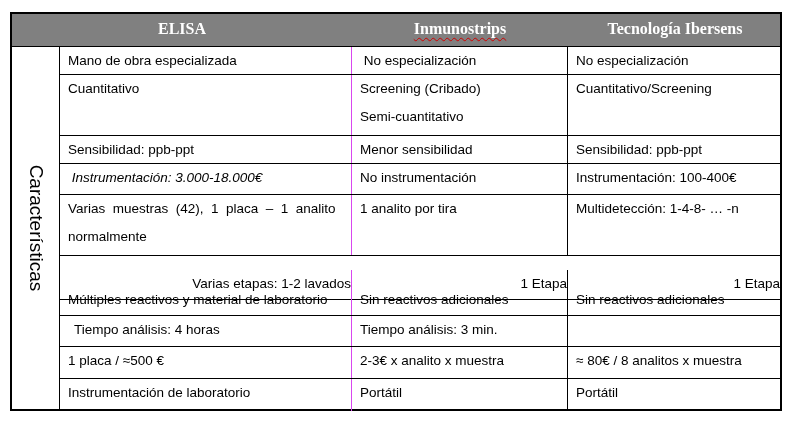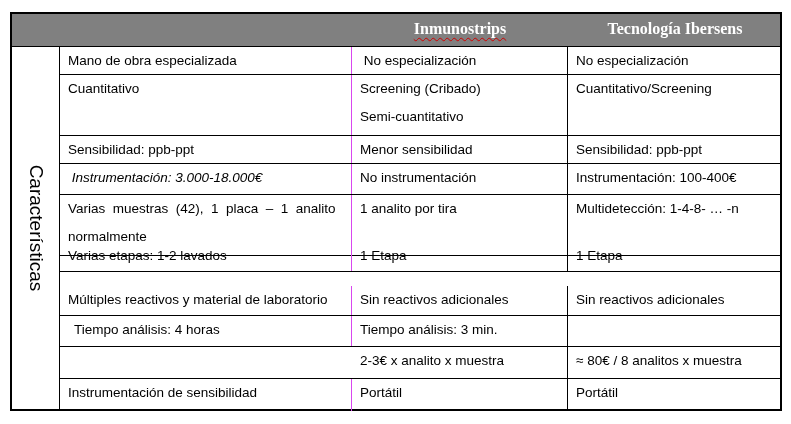--- a/index.html
+++ b/index.html
@@ -46,20 +46,21 @@
   .cell .l { display: block; line-height: 20px; margin-bottom: 8px; white-space: nowrap; }
   .c1 { left: 0; width: 292px; border-right: 1px solid #d946ef; }
   .c2 { left: 292px; width: 216px; border-right: 1px solid #000; }
   .c3 { left: 508px; right: 0; }
 </style>
 </head>
 <body>
 
 <div class="tbl">
   <div class="header">
+    <div class="hcell" style="left:0;width:340px;"><span>ELISA</span></div>
     <div class="hcell spell" style="left:340px;width:216px;"><span>Inmunostrips</span></div>
     <div class="hcell" style="left:556px;width:214px;"><span>Tecnología Ibersens</span></div>
   </div>
 
   <div class="side">
     <div class="side-label">Características</div>
   </div>
 
   <div id="rows">
       <div class="row" style="top: 33px; height: 28px;">
@@ -112,21 +113,21 @@
           <span class="l" style="white-space: pre;">Varias  muestras  (42),  1  placa  –  1  analito</span>
           <span class="l" style="white-space: pre;">normalmente</span>
         </div>
         <div class="cell c2">
           <span class="l" style="white-space: pre;">1 analito por tira</span>
         </div>
         <div class="cell c3">
           <span class="l" style="white-space: pre;">Multidetección: 1-4-8- … -n</span>
         </div>
       </div>
-      <div class="row" style="top: 228px; height: 30px;">
+      <div class="row" style="top: 256px; height: 30px; text-align: right;">
         <div class="cell c1">
           <span class="l" style="white-space: pre;">Varias etapas: 1-2 lavados</span>
         </div>
         <div class="cell c2">
           <span class="l" style="white-space: pre;">1 Etapa</span>
         </div>
         <div class="cell c3">
           <span class="l" style="white-space: pre;">1 Etapa</span>
         </div>
       </div>
@@ -143,30 +144,33 @@
       </div>
       <div class="row" style="top: 302px; height: 31px;">
         <div class="cell c1">
           <span class="l" style="white-space: pre; margin-left: 6px;">Tiempo análisis: 4 horas</span>
         </div>
         <div class="cell c2">
           <span class="l" style="white-space: pre;">Tiempo análisis: 3 min.</span>
         </div>
       </div>
       <div class="row" style="top: 333px; height: 32px;">
+        <div class="cell c1">
+          <span class="l" style="white-space: pre;">1 placa / ≈500 €</span>
+        </div>
         <div class="cell c2">
           <span class="l" style="white-space: pre;">2-3€ x analito x muestra</span>
         </div>
         <div class="cell c3">
           <span class="l" style="white-space: pre;">≈ 80€ / 8 analitos x muestra</span>
         </div>
       </div>
       <div class="row last" style="top: 365px; height: 32px;">
         <div class="cell c1">
-          <span class="l" style="white-space: pre;">Instrumentación de sensibilidad</span>
+          <span class="l" style="white-space: pre;">Instrumentación de laboratorio</span>
         </div>
         <div class="cell c2">
           <span class="l" style="white-space: pre;">Portátil</span>
         </div>
         <div class="cell c3">
           <span class="l" style="white-space: pre;">Portátil</span>
         </div>
       </div>
     </div>
 </div>

